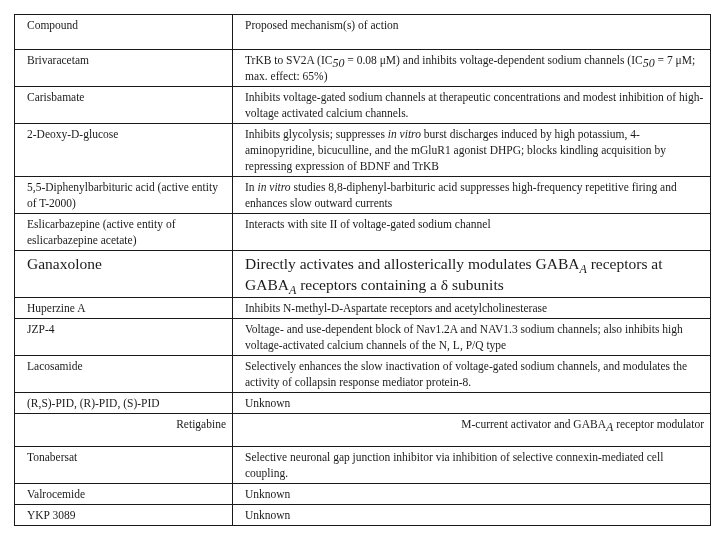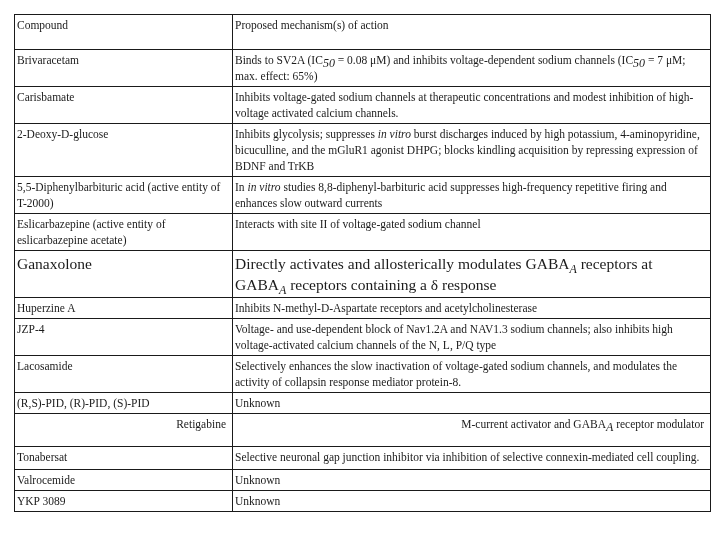--- a/index.html
+++ b/index.html
@@ -26,21 +26,21 @@
     color: #1b1b1b;
     font-size: 11.5px;
     line-height: 16px;
   }
   table.compound-table col.col-compound { width: 218px; }
   table.compound-table col.col-mechanism { width: 478px; }
   table.compound-table th,
   table.compound-table td {
     border: 1.5px solid #1a1a1a;
     vertical-align: top;
-    padding: 2px 6px 2px 2px;
+    padding: 2px 6px 2px 12px;
     font-weight: normal;
     overflow: hidden;
   }
   table.compound-table thead th {
     height: 30px;
     text-align: left;
   }
   table.compound-table thead th.mech-header {
   }
   
@@ -74,41 +74,41 @@
     </colgroup>
     <thead>
       <tr>
         <th>Compound</th>
         <th class="mech-header">Proposed mechanism(s) of action</th>
       </tr>
     </thead>
     <tbody>
         <tr>
           <td>Brivaracetam</td>
-          <td><span>Binds to SV2A (IC</span><sub>50</sub><span> = 0.08 μM) and inhibits voltage-dependent sodium channels (IC</span><sub>50</sub><span> = 7 μM; max. effect: 65%)</span></td>
+          <td><span>TrKB to SV2A (IC</span><sub>50</sub><span> = 0.08 μM) and inhibits voltage-dependent sodium channels (IC</span><sub>50</sub><span> = 7 μM; max. effect: 65%)</span></td>
         </tr>
         <tr>
           <td>Carisbamate</td>
           <td><span>Inhibits voltage-gated sodium channels at therapeutic concentrations and modest inhibition of high-voltage activated calcium channels.</span></td>
         </tr>
         <tr>
           <td>2-Deoxy-D-glucose</td>
           <td><span>Inhibits glycolysis; suppresses </span><i>in vitro</i><span> burst discharges induced by high potassium, 4-aminopyridine, bicuculline, and the mGluR1 agonist DHPG; blocks kindling acquisition by repressing expression of BDNF and TrKB</span></td>
         </tr>
         <tr>
           <td>5,5-Diphenylbarbituric acid (active entity of T-2000)</td>
           <td><span>In </span><i>in vitro</i><span> studies 8,8-diphenyl-barbituric acid suppresses high-frequency repetitive firing and enhances slow outward currents</span></td>
         </tr>
         <tr>
           <td>Eslicarbazepine (active entity of eslicarbazepine acetate)</td>
           <td><span>Interacts with site II of voltage-gated sodium  channel</span></td>
         </tr>
         <tr>
           <td>Ganaxolone</td>
-          <td><span>Directly activates and allosterically modulates GABA</span><sub>A</sub><span> receptors at GABA</span><sub>A</sub><span> receptors containing a δ response</span></td>
+          <td><span>Directly activates and allosterically modulates GABA</span><sub>A</sub><span> receptors at GABA</span><sub>A</sub><span> receptors containing a δ subunits</span></td>
         </tr>
         <tr>
           <td>Huperzine A</td>
           <td><span>Inhibits N-methyl-D-Aspartate receptors and acetylcholinesterase</span></td>
         </tr>
         <tr>
           <td>JZP-4</td>
           <td><span>Voltage- and use-dependent block of Nav1.2A and NAV1.3 sodium channels; also inhibits high voltage-activated calcium channels of the N, L, P/Q type</span></td>
         </tr>
         <tr>

